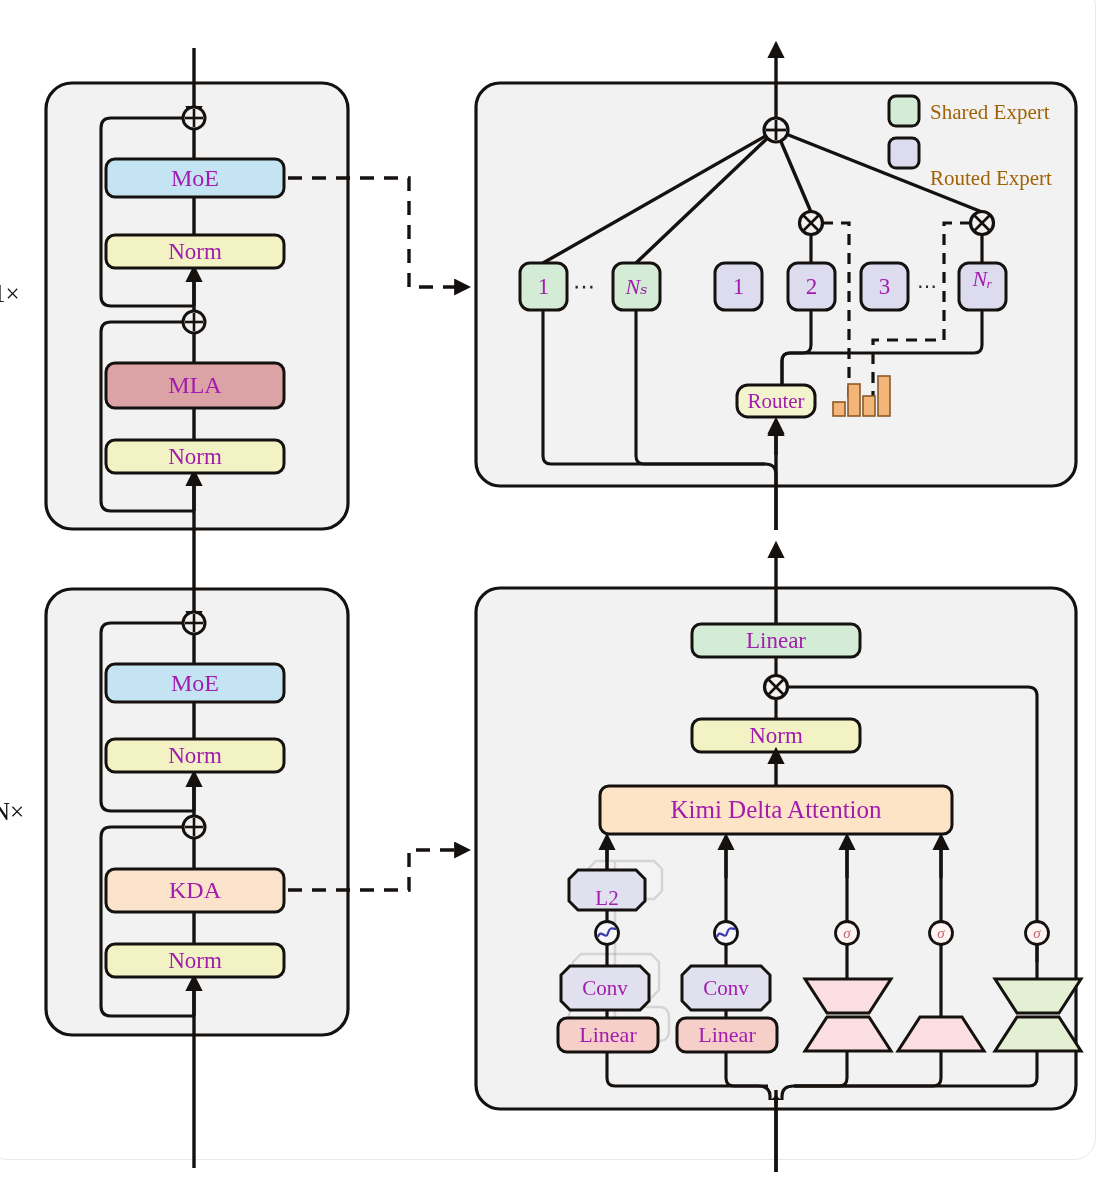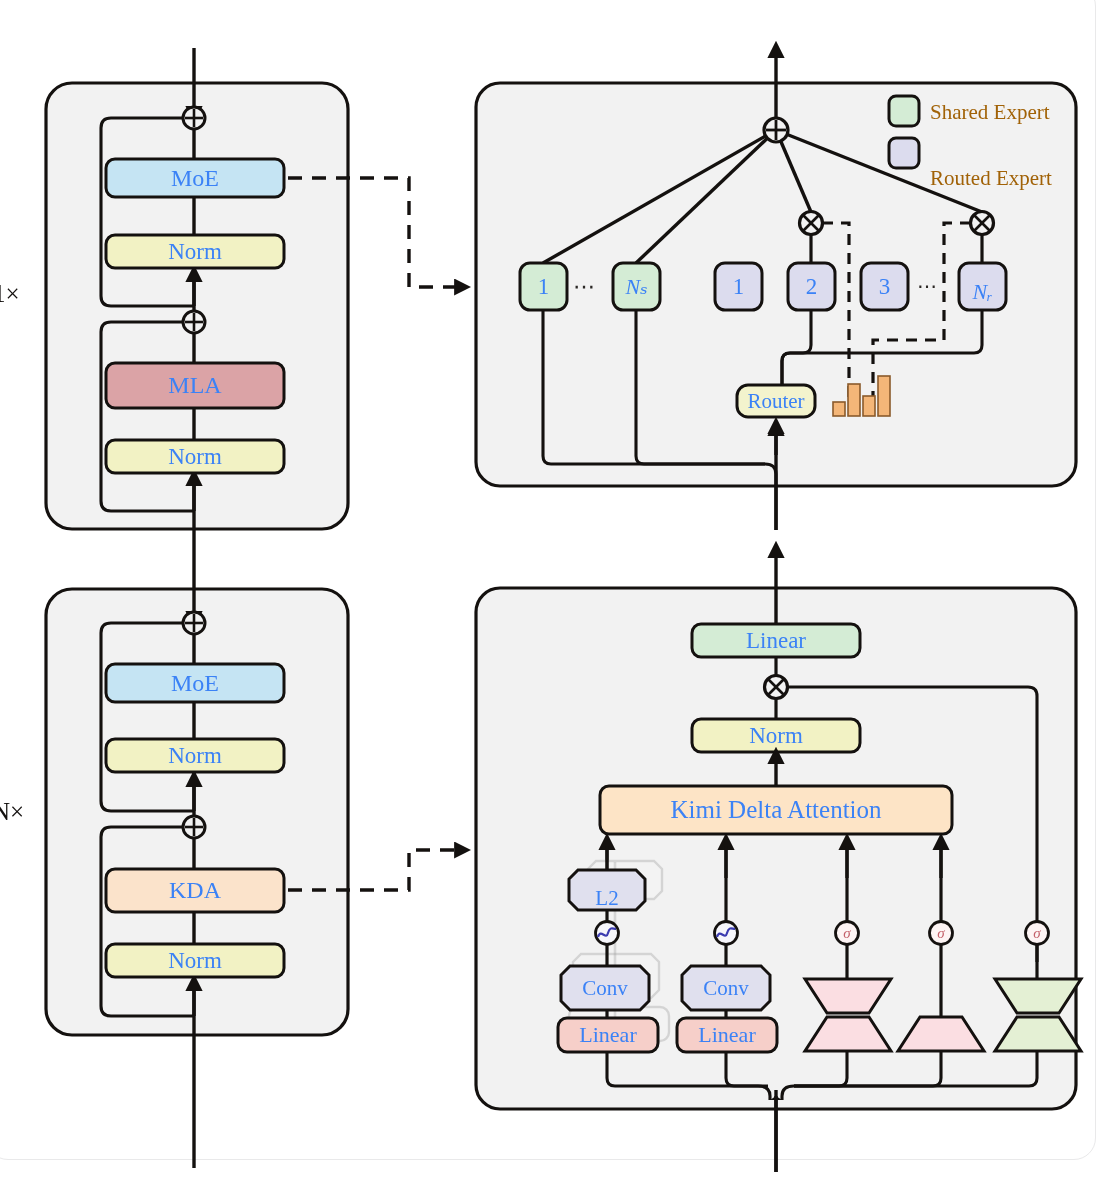--- a/index.html
+++ b/index.html
@@ -32,21 +32,21 @@
   }
   svg.layer {
     position: absolute; left: 0; top: 0;
     width: 1120px; height: 1200px;
     overflow: visible;
   }
   
   .node-label {
     position: absolute;
     display: flex; align-items: center; justify-content: center;
-    color: #3b82f6;
+    color: #a21caf;
     white-space: nowrap;
     pointer-events: none;
   }
   .mult-label {
     position: absolute;
     font-size: 25px;
     color: #14110f;
     letter-spacing: 0px;
   }
   .legend-text {
@@ -332,21 +332,21 @@
     <div class="legend-text" style="left:930px; top:100px;">Shared Expert</div>
     <div class="legend-text" style="left:930px; top:142px;margin-top:24px;">Routed Expert</div>
 
     <div class="node-label" style="left:520px; top:263px; width:47px; height:47px; font-size:23px;">1</div>
     <div class="node-label" style="left:613px; top:263px; width:47px; height:47px; font-size:22px; font-style:italic;">Nₛ</div>
     <div class="dots" style="left:573px; top:274px;">⋯</div>
 
     <div class="node-label" style="left:715px; top:263px; width:47px; height:47px; font-size:23px;">1</div>
     <div class="node-label" style="left:788px; top:263px; width:47px; height:47px; font-size:23px;">2</div>
     <div class="node-label" style="left:861px; top:263px; width:47px; height:47px; font-size:23px;">3</div>
-    <div class="node-label" style="left:959px; top:268px; width:47px; height:47px; font-size:22px; font-style:italic;">Nᵣ</div>
+    <div class="node-label" style="left:959px; top:255px; width:47px; height:47px; font-size:22px; font-style:italic;">Nᵣ</div>
     <div class="dots" style="left:917px; top:274px; font-size:20px;">⋯</div>
 
     <div class="node-label" style="left:737px; top:385px; width:78px; height:32px; font-size:21px;">Router</div>
 
     <div class="node-label" style="left:692px; top:624px; width:168px; height:33px; font-size:23px;">Linear</div>
     <div class="node-label" style="left:692px; top:719px; width:168px; height:33px; font-size:23px;">Norm</div>
     <div class="node-label" style="left:600px; top:786px; width:352px; height:48px; font-size:25px;">Kimi Delta Attention</div>
 
     <div class="node-label" style="left:569px; top:870px; width:76px; height:56px; font-size:21px;">L2</div>
     <div class="node-label" style="left:561px; top:966px; width:88px; height:44px; font-size:21px;">Conv</div>

